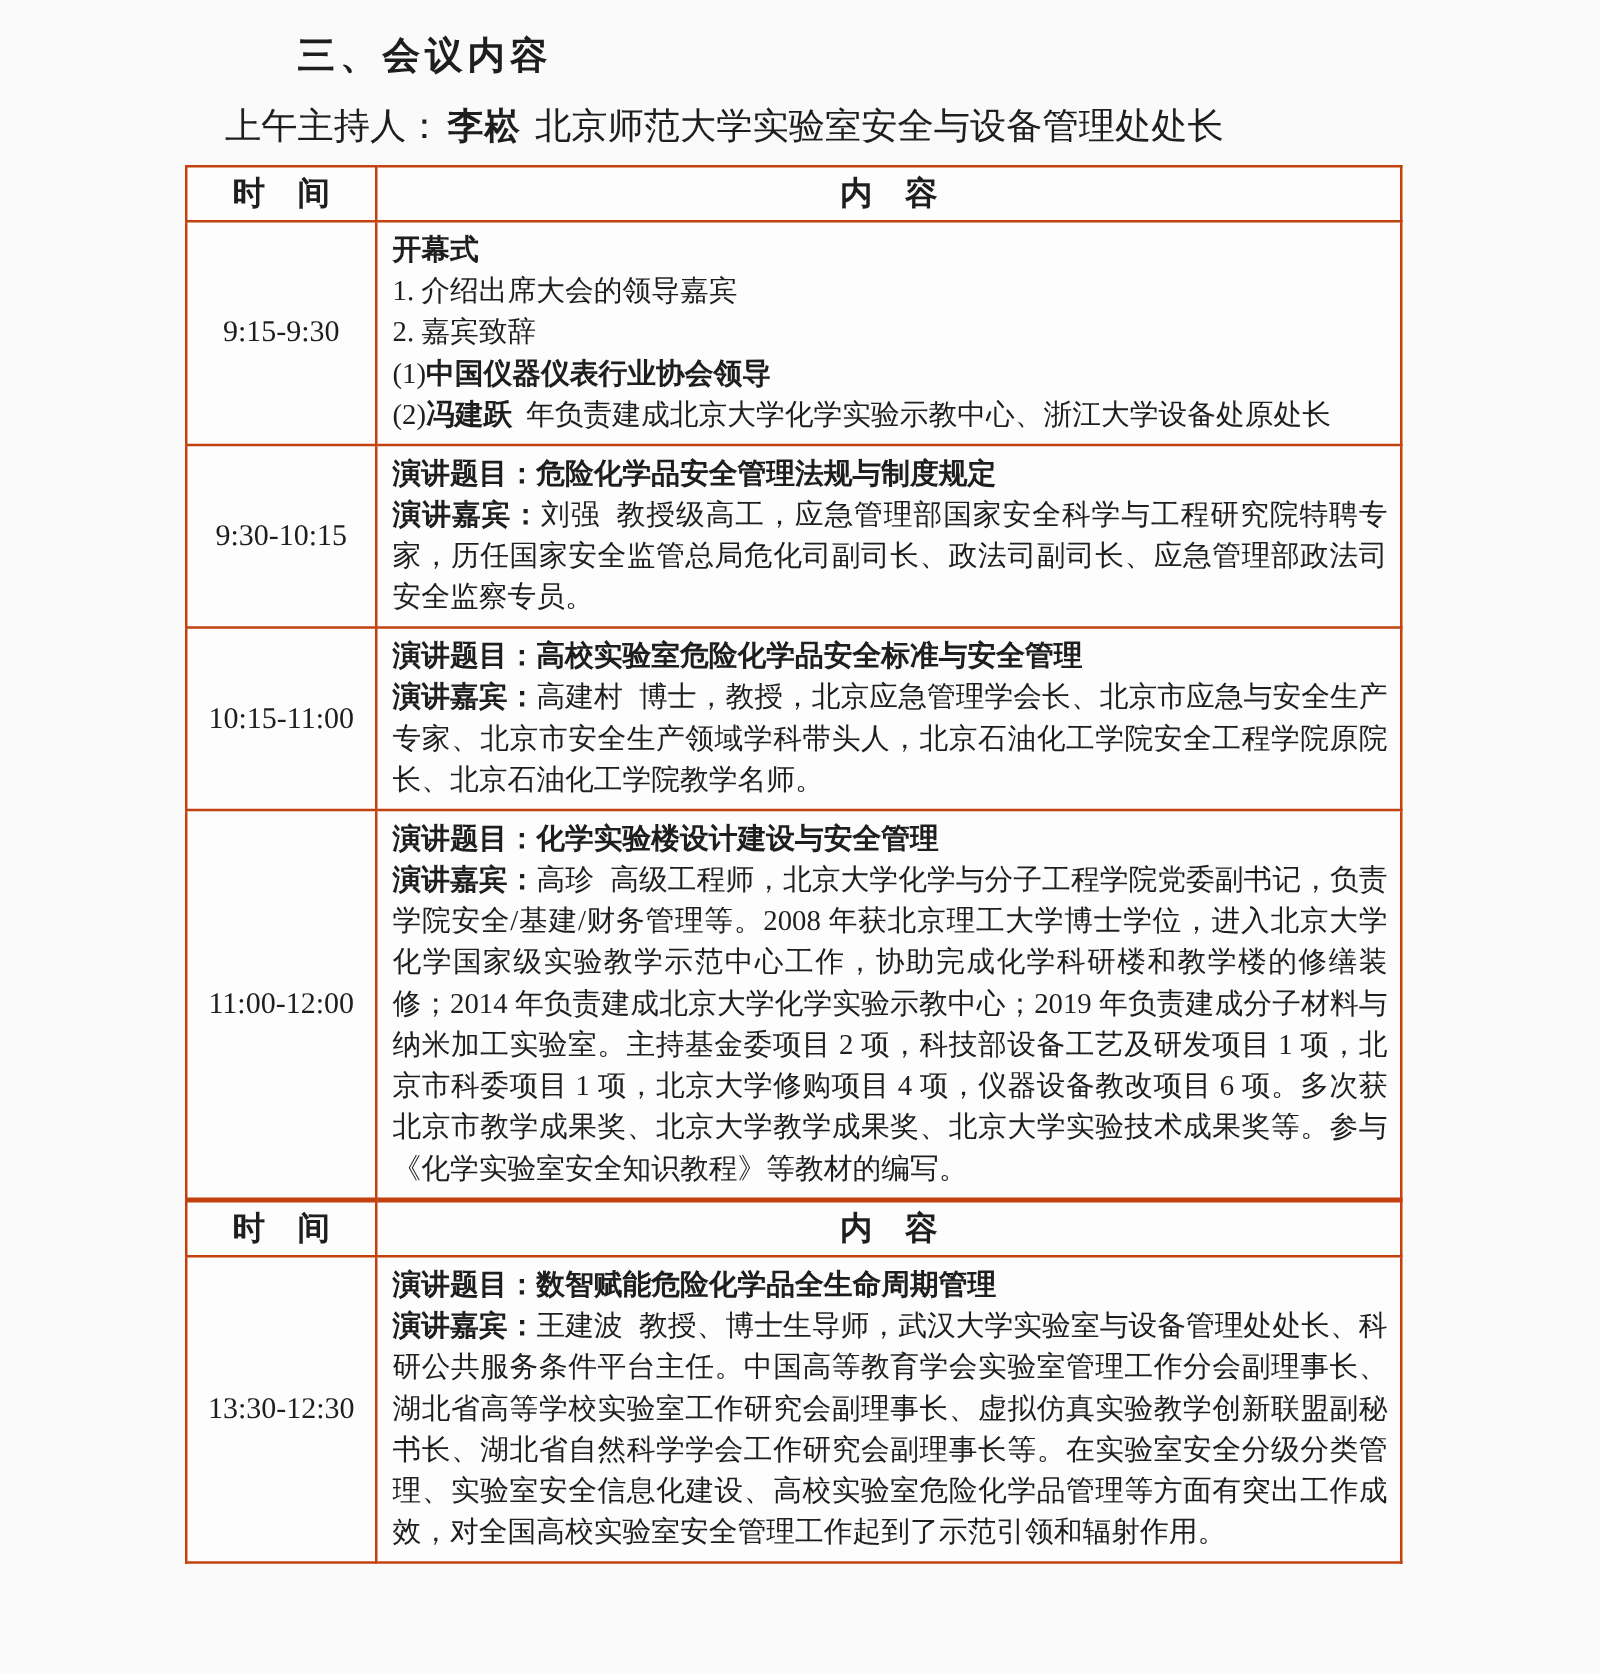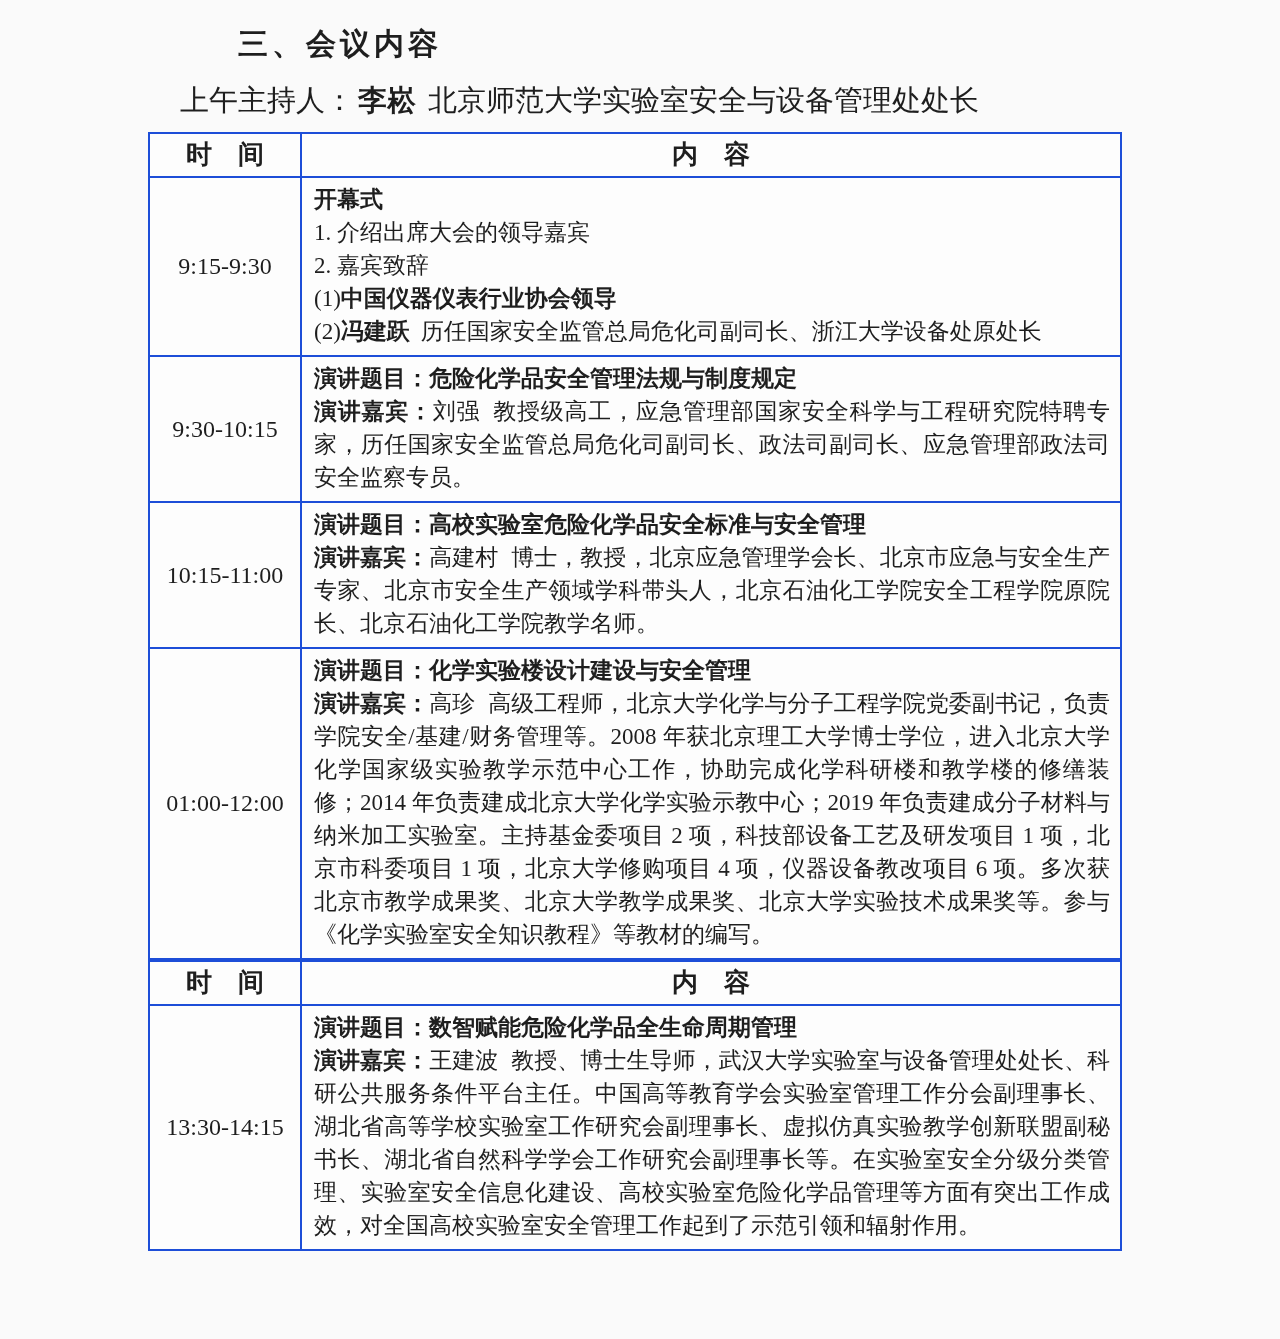--- a/index.html
+++ b/index.html
@@ -34,21 +34,21 @@
     margin: 0 12px 0 4px;
   }
   table.agenda {
     border-collapse: collapse;
     table-layout: fixed;
     margin-left: 148px;
     width: 974px;
     background: #fdfdfd;
   }
   table.agenda th, table.agenda td {
-    border: 2px solid #1d4ed8;
+    border: 2px solid #c2410c;
   }
   table.agenda th {
     font-size: 26px;
     font-weight: bold;
     text-align: center;
     padding: 3px 0 4px 0;
   }
   col.c-time  { width: 152px; }
   td.time {
     text-align: center;
@@ -93,42 +93,42 @@
       </tr>
     </thead>
     <tbody>
       <tr>
         <td class="time">9:15-9:30</td>
         <td class="content">
           <div class="line b">开幕式</div>
           <div class="line">1. 介绍出席大会的领导嘉宾</div>
           <div class="line">2. 嘉宾致辞</div>
           <div class="line"><span>(1)</span><span class="b">中国仪器仪表行业协会领导</span><span></span></div>
-          <div class="line"><span>(2)</span><span class="b gap">冯建跃</span><span>历任国家安全监管总局危化司副司长、浙江大学设备处原处长</span></div>
+          <div class="line"><span>(2)</span><span class="b gap">冯建跃</span><span>年负责建成北京大学化学实验示教中心、浙江大学设备处原处长</span></div>
         </td>
       </tr>
 
       <tr>
         <td class="time">9:30-10:15</td>
         <td class="content">
           <p class="para"><span class="b">演讲题目：</span><span class="b">危险化学品安全管理法规与制度规定</span></p>
           <p class="para"><span class="b">演讲嘉宾：</span><span class="sname">刘强</span><span>教授级高工，应急管理部国家安全科学与工程研究院特聘专家，历任国家安全监管总局危化司副司长、政法司副司长、应急管理部政法司安全监察专员。</span></p>
         </td>
       </tr>
 
       <tr>
         <td class="time">10:15-11:00</td>
         <td class="content">
           <p class="para"><span class="b">演讲题目：</span><span class="b">高校实验室危险化学品安全标准与安全管理</span></p>
           <p class="para"><span class="b">演讲嘉宾：</span><span class="sname">高建村</span><span>博士，教授，北京应急管理学会长、北京市应急与安全生产专家、北京市安全生产领域学科带头人，北京石油化工学院安全工程学院原院长、北京石油化工学院教学名师。</span></p>
         </td>
       </tr>
 
       <tr>
-        <td class="time">01:00-12:00</td>
+        <td class="time">11:00-12:00</td>
         <td class="content">
           <p class="para"><span class="b">演讲题目：</span><span class="b">化学实验楼设计建设与安全管理</span></p>
           <p class="para"><span class="b">演讲嘉宾：</span><span class="sname">高珍</span><span>高级工程师，北京大学化学与分子工程学院党委副书记，负责学院安全/基建/财务管理等。2008 年获北京理工大学博士学位，进入北京大学化学国家级实验教学示范中心工作，协助完成化学科研楼和教学楼的修缮装修；2014 年负责建成北京大学化学实验示教中心；2019 年负责建成分子材料与纳米加工实验室。主持基金委项目 2 项，科技部设备工艺及研发项目 1 项，北京市科委项目 1 项，北京大学修购项目 4 项，仪器设备教改项目 6 项。多次获北京市教学成果奖、北京大学教学成果奖、北京大学实验技术成果奖等。参与《化学实验室安全知识教程》等教材的编写。</span></p>
         </td>
       </tr>
     </tbody>
   </table>
 
 
   <table class="agenda">
@@ -137,21 +137,21 @@
         <col class="c-content">
       </colgroup>
     <thead>
       <tr>
         <th>时　间</th>
         <th>内　容</th>
       </tr>
     </thead>
     <tbody>
       <tr>
-        <td class="time">13:30-14:15</td>
+        <td class="time">13:30-12:30</td>
         <td class="content">
           <p class="para"><span class="b">演讲题目：</span><span class="b">数智赋能危险化学品全生命周期管理</span></p>
           <p class="para"><span class="b">演讲嘉宾：</span><span class="sname">王建波</span><span>教授、博士生导师，武汉大学实验室与设备管理处处长、科研公共服务条件平台主任。中国高等教育学会实验室管理工作分会副理事长、湖北省高等学校实验室工作研究会副理事长、虚拟仿真实验教学创新联盟副秘书长、湖北省自然科学学会工作研究会副理事长等。在实验室安全分级分类管理、实验室安全信息化建设、高校实验室危险化学品管理等方面有突出工作成效，对全国高校实验室安全管理工作起到了示范引领和辐射作用。</span></p>
         </td>
       </tr>
     </tbody>
   </table>
 
 </div>
 

